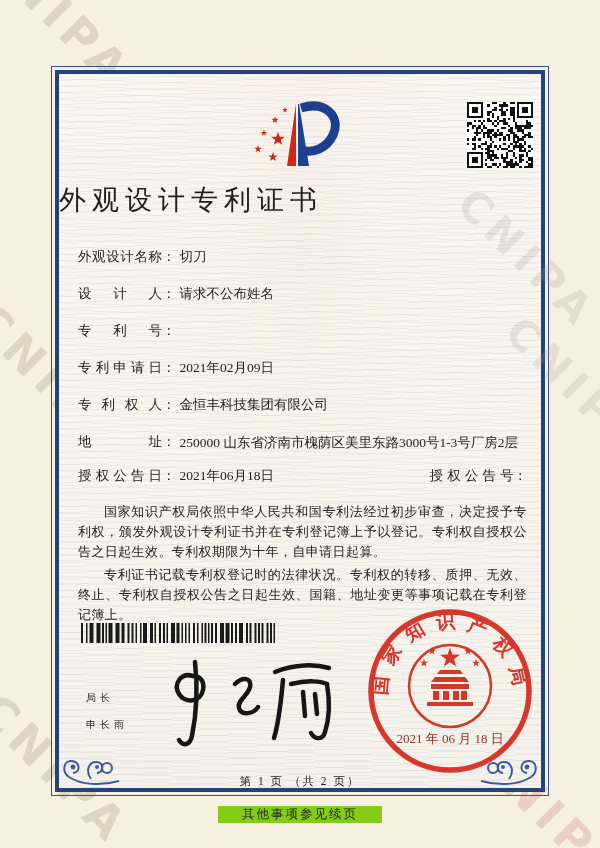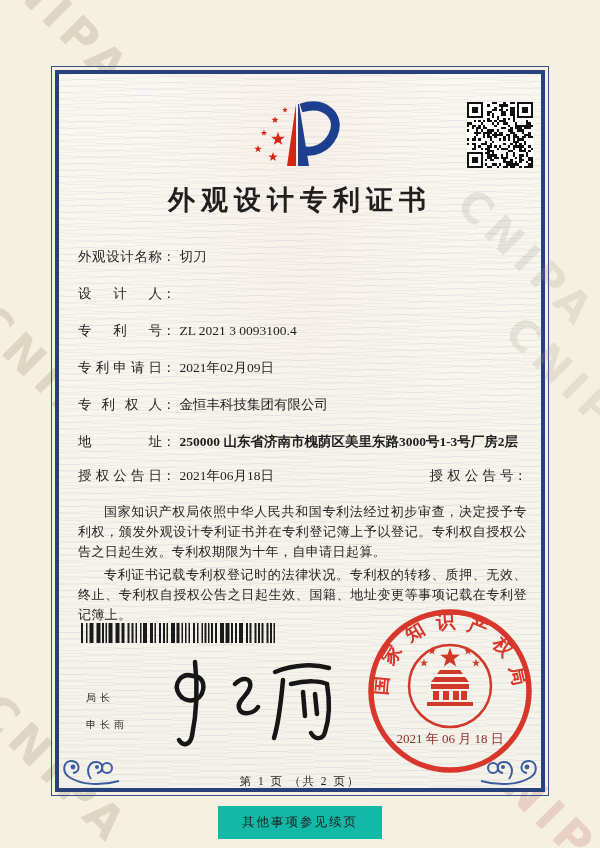--- a/index.html
+++ b/index.html
@@ -47,27 +47,26 @@
     z-index:1;
   }
   .cert-no {
     position:absolute; left:16px; top:24px;
     font-size:13px; letter-spacing:1.5px;
   }
   .logo { position:absolute; left:176px; top:24px; width:120px; height:80px; }
   .qr { position:absolute; left:408px; top:28px; width:66px; height:66px; }
   .cert-title {
     position:absolute; left:0; right:0; top:108px;
-    text-align:center;
-    font-size:27px; font-weight:bold; letter-spacing:6px;
+    font-size:27px; font-weight:normal; letter-spacing:6px;
   }
   .fields { position:absolute; left:19px; right:14px; top:172px; font-size:13.5px; }
-  .row { display:flex; line-height:22px; margin-bottom:15px; }
+  .row { display:flex; line-height:22px; margin-bottom:15px;align-items:center; }
   .row-addr { margin-bottom:12px; }
-  .row-addr .val { line-height:21px; max-width:340px;font-weight:bold; }
+  .row-addr .val { line-height:21px; max-width:340px; }
   .lbl {
     display:inline-block; width:84px;
     text-align:justify; text-align-last:justify;
     flex:0 0 84px;
   }
   .colon { flex:0 0 auto; }
   .val { margin-left:4px; }
   .row-grant { display:flex; line-height:22px;justify-content:space-between; }
   .grant-pair { display:flex; }
   .grant-gap { width:46px; }
@@ -88,22 +87,22 @@
     position:absolute; left:0; right:0; top:700px;
     text-align:center; font-size:11.5px; letter-spacing:2px;
   }
   .orn { position:absolute; bottom:1px; width:60px; height:46px; }
   .orn-l { left:2px; }
   .orn-r { right:2px; transform:scaleX(-1); }
 
   .footer-note {
     position:absolute; left:50%; top:806px;
     transform:translateX(-50%);
-    background:#14b8a6;
-    padding:8px 24px;
+    background:#84cc16;
+    padding:0 24px;
     font-size:12.5px; letter-spacing:2px;
     z-index:2;
   }
 </style>
 </head>
 <body>
 
 <div class="wm wm-1">CNIPA</div>
 <div class="wm wm-2">CNIPA</div>
 <div class="wm wm-3">CNIPA</div>
@@ -426,25 +425,25 @@
 
   <div class="fields">
     <div class="row">
       <span class="lbl">外观设计名称</span>
         <span class="colon">：</span>
       <span class="val">切刀</span>
     </div>
     <div class="row">
       <span class="lbl">设计人</span>
         <span class="colon">：</span>
+      <span class="val">请求不公布姓名</span>
     </div>
     <div class="row">
       <span class="lbl">专利号</span>
         <span class="colon">：</span>
-      <span class="val">ZL 2021 3 0093100.4</span>
     </div>
     <div class="row">
       <span class="lbl">专利申请日</span>
         <span class="colon">：</span>
       <span class="val">2021年02月09日</span>
     </div>
     <div class="row">
       <span class="lbl">专利权人</span>
         <span class="colon">：</span>
       <span class="val">金恒丰科技集团有限公司</span>

